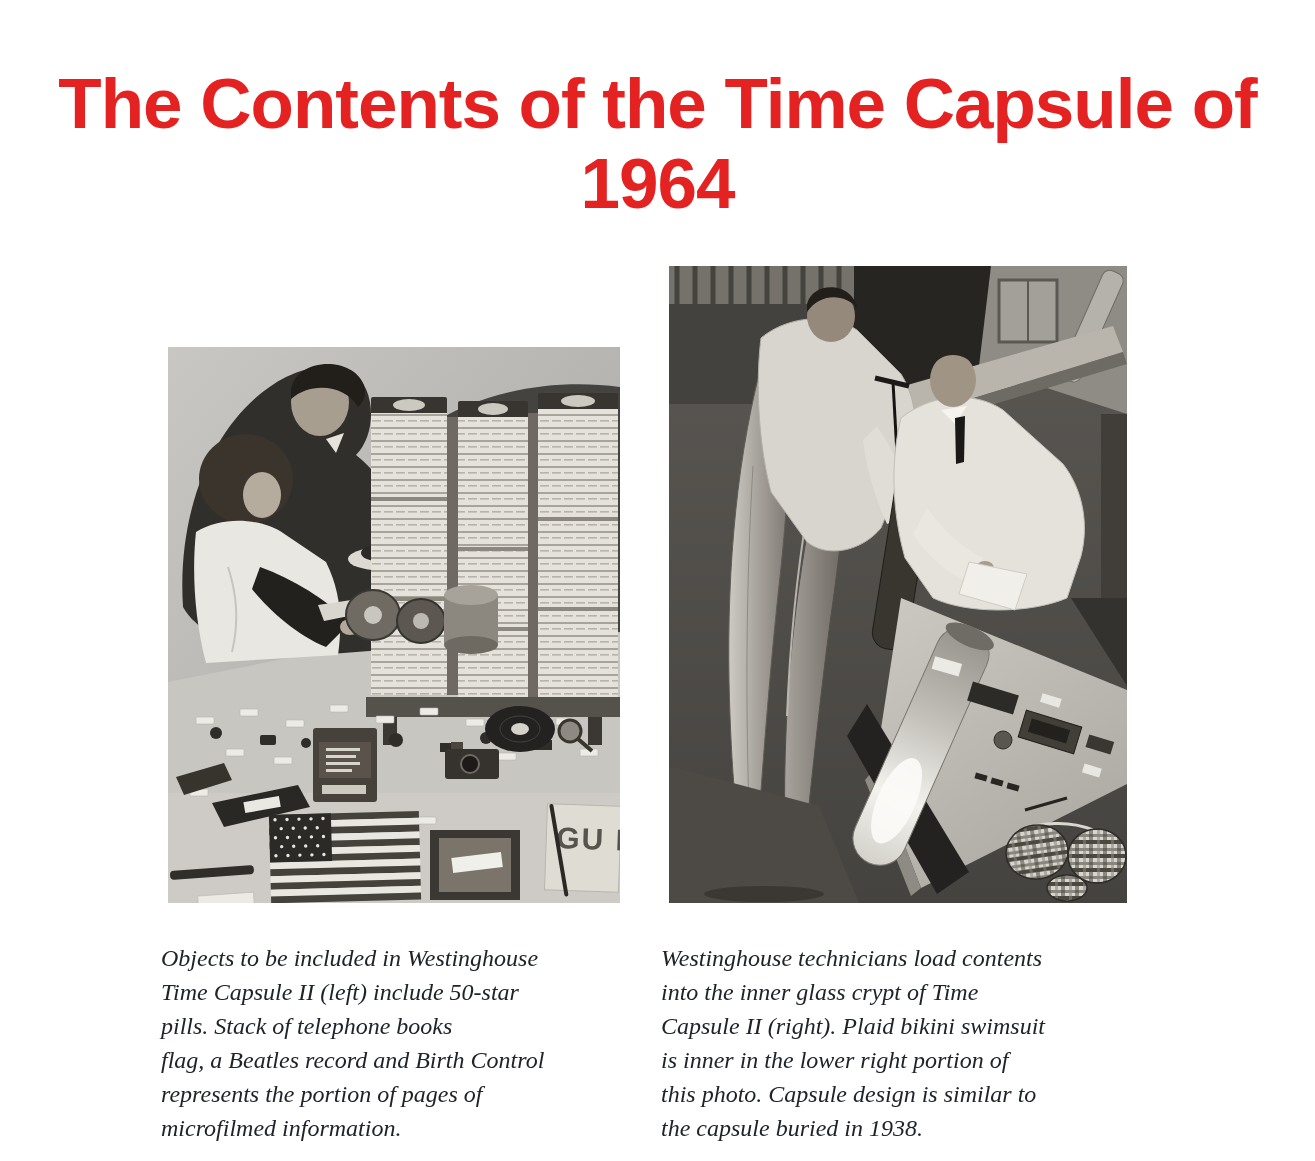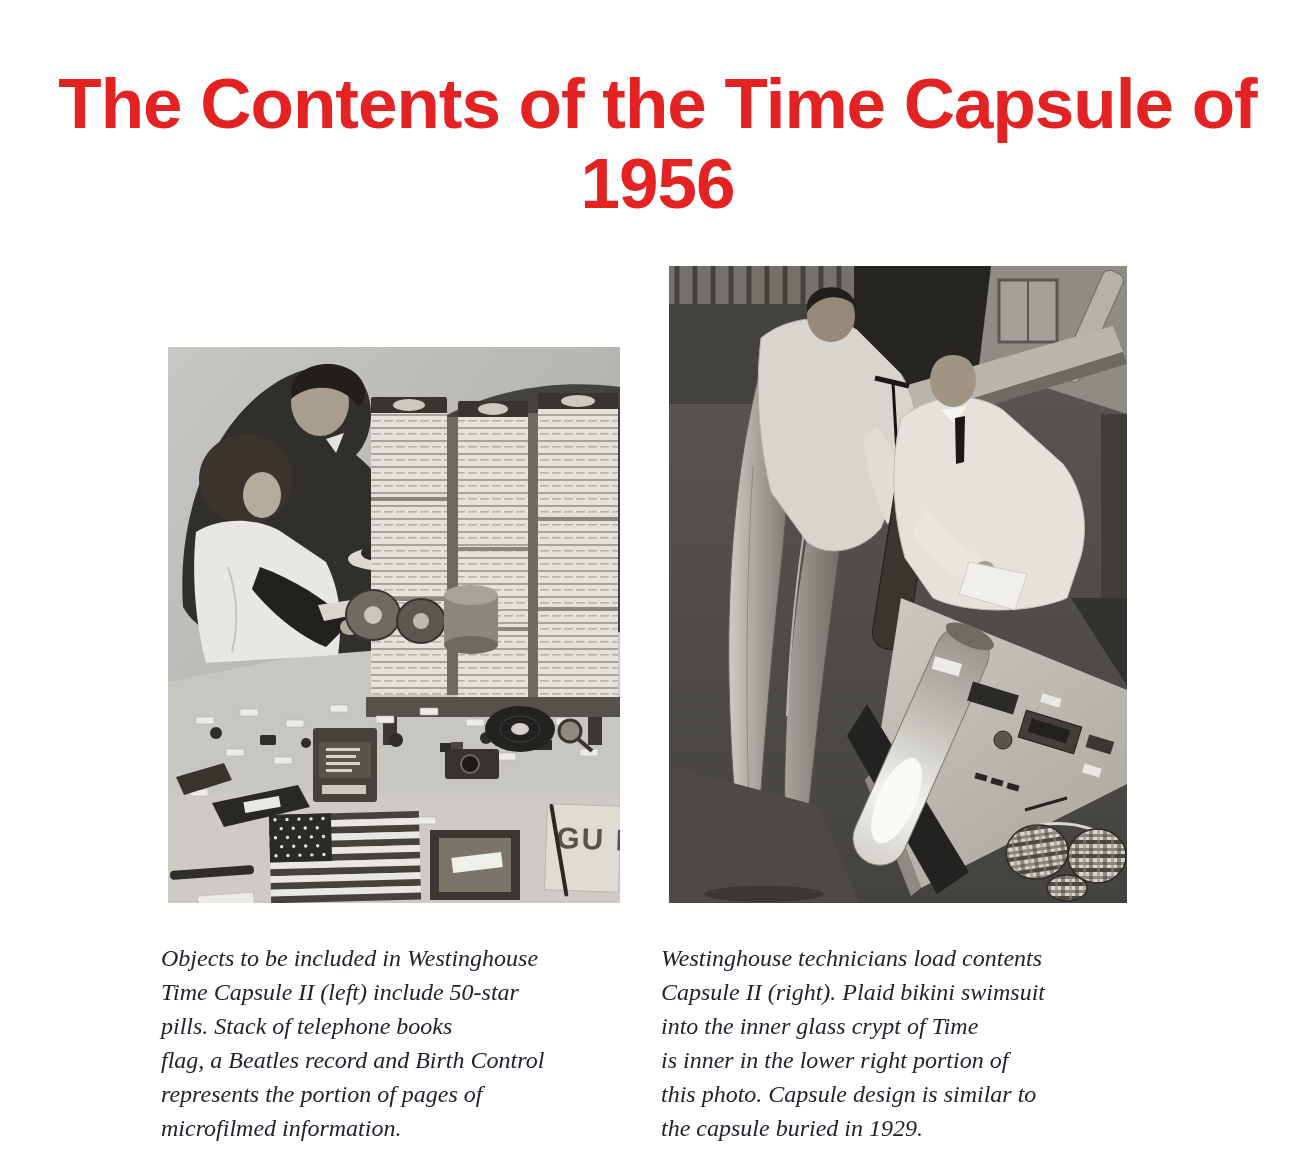--- a/index.html
+++ b/index.html
@@ -48,21 +48,21 @@
   .caption-left  { left: 161px; }
   .caption-right { left: 661px; }
 </style>
 </head>
 <body>
 
 <div class="page">
 
   <h1 class="title">
     <div>The Contents of the Time Capsule of</div>
-    <div>1956</div>
+    <div>1964</div>
   </h1>
 
   <figure class="photo photo-left" style="margin:0">
     <svg viewBox="0 0 452 556" preserveAspectRatio="none">
       <defs>
         <linearGradient id="Lbg" x1="0" y1="0" x2="1" y2="1">
           <stop offset="0" stop-color="#c8c7c3"></stop>
             <stop offset="1" stop-color="#a5a4a0"></stop>
         </linearGradient>
         <pattern id="Lbook" width="12" height="13" patternUnits="userSpaceOnUse">
@@ -396,20 +396,20 @@
     <div>Objects to be included in Westinghouse</div>
     <div>Time Capsule II (left) include 50-star</div>
     <div>pills. Stack of telephone books</div>
     <div>flag, a Beatles record and Birth Control</div>
     <div>represents the portion of pages of</div>
     <div>microfilmed information.</div>
   </div>
 
   <div class="caption caption-right">
     <div>Westinghouse technicians load contents</div>
+    <div>into the inner glass crypt of Time</div>
     <div>Capsule II (right). Plaid bikini swimsuit</div>
-    <div>into the inner glass crypt of Time</div>
     <div>is inner in the lower right portion of</div>
     <div>this photo. Capsule design is similar to</div>
-    <div>the capsule buried in 1929.</div>
+    <div>the capsule buried in 1938.</div>
   </div>
 
 </div>
 
 </body></html>

